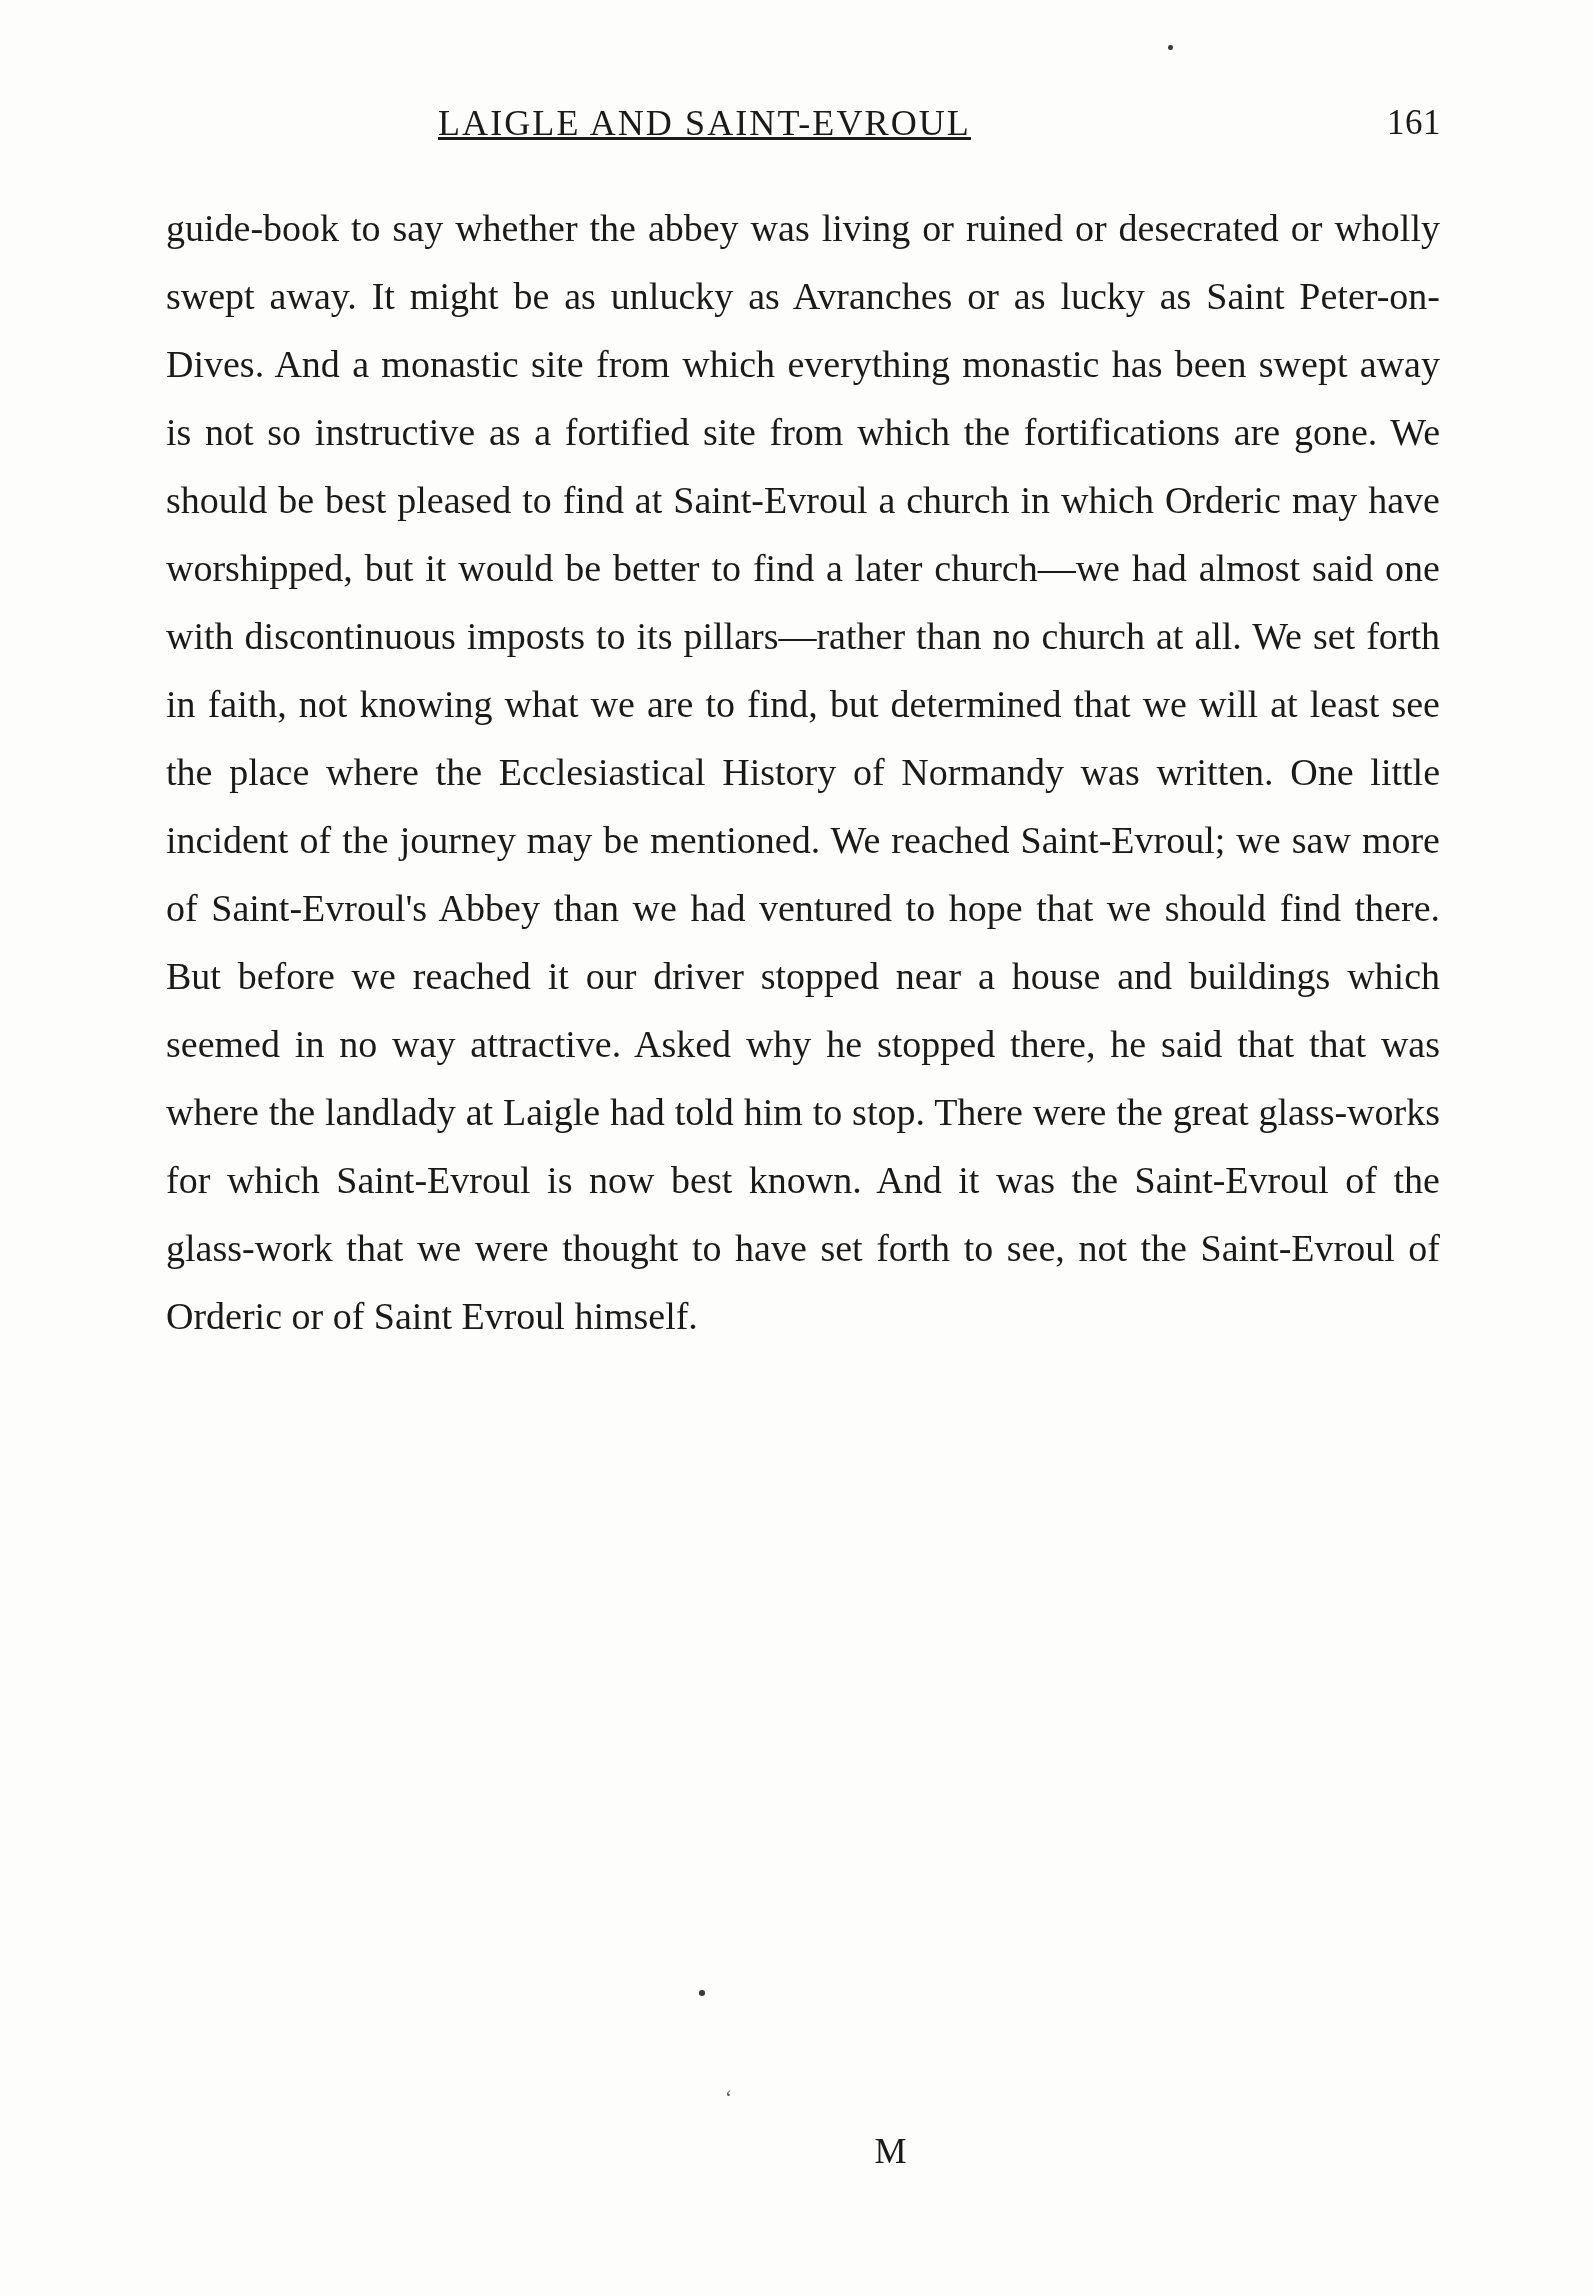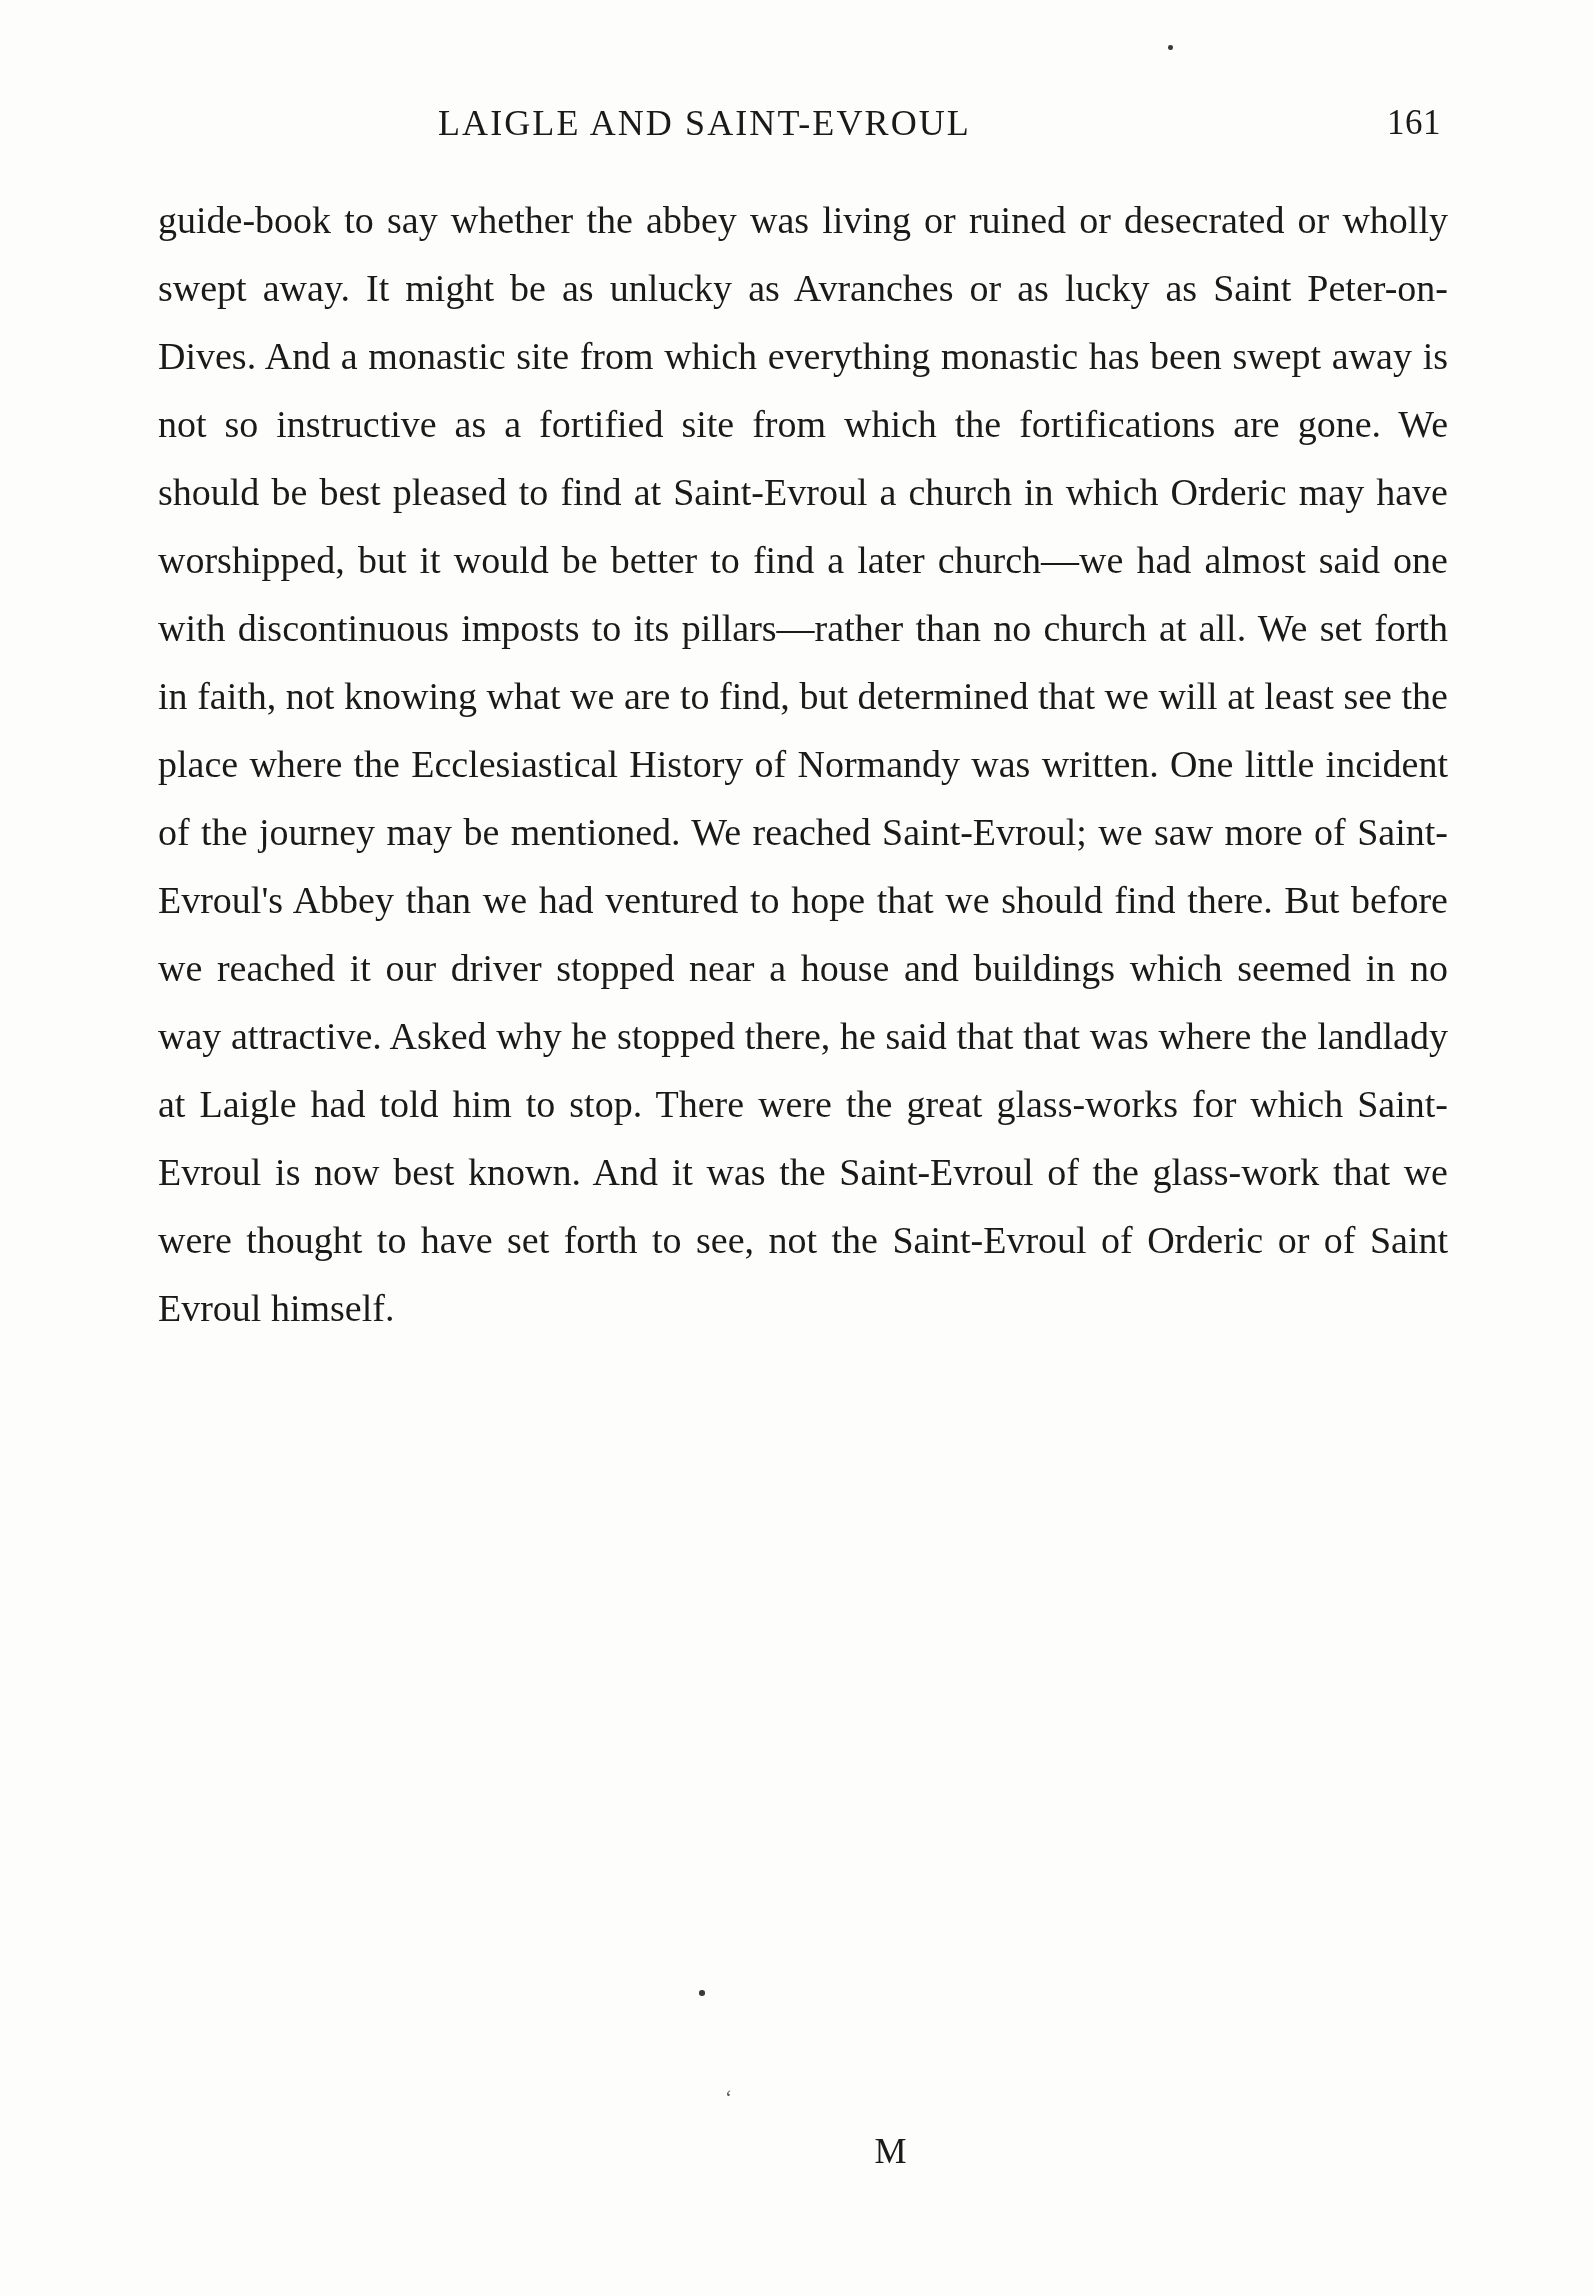--- a/index.html
+++ b/index.html
@@ -26,20 +26,21 @@
     border-radius: 50%;
   }
   .header {
     position: absolute;
     top: 102px;
     left: 160px;
     width: 1281px;
     display: flex;
     align-items: flex-end;
     justify-content: flex-start;
+    text-decoration: underline;
   }
   .running-title {
     font-size: 36px;
     letter-spacing: 2.1px;
     font-weight: 400;
     white-space: nowrap;
     margin-left: 278px;
   }
   .page-number {
     position: absolute;
@@ -52,21 +53,21 @@
     position: absolute;
     top: 186px;
     left: 158px;
     width: 1290px;
     font-size: 38px;
     line-height: 68px;
     text-align: justify;
     text-justify: inter-word;
   }
   .body-text p {
-    margin: 0;
+    margin: 8px;
   }
   .body-text p.indent {
     text-indent: 55px;
   }
   .body-text p + p {
     margin-top: 0;
   }
   .signature {
     position: absolute;
     top: 2130px;

